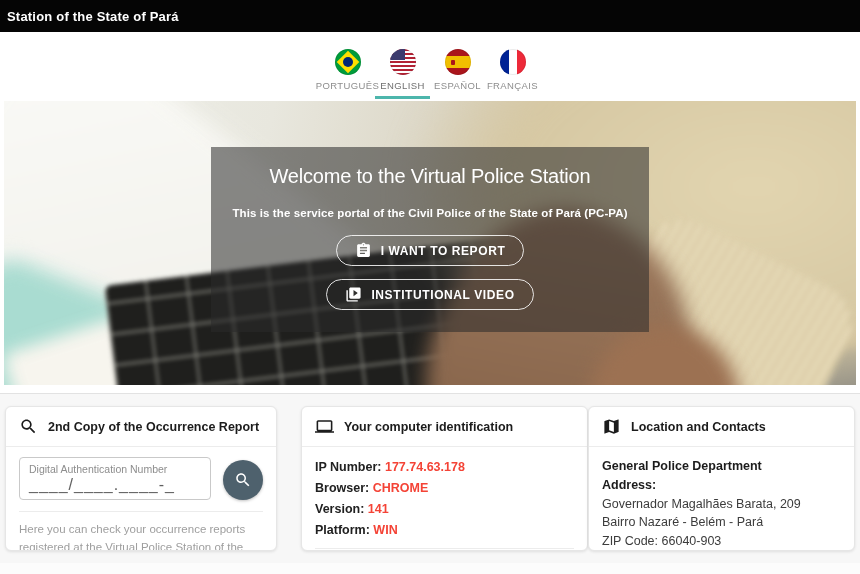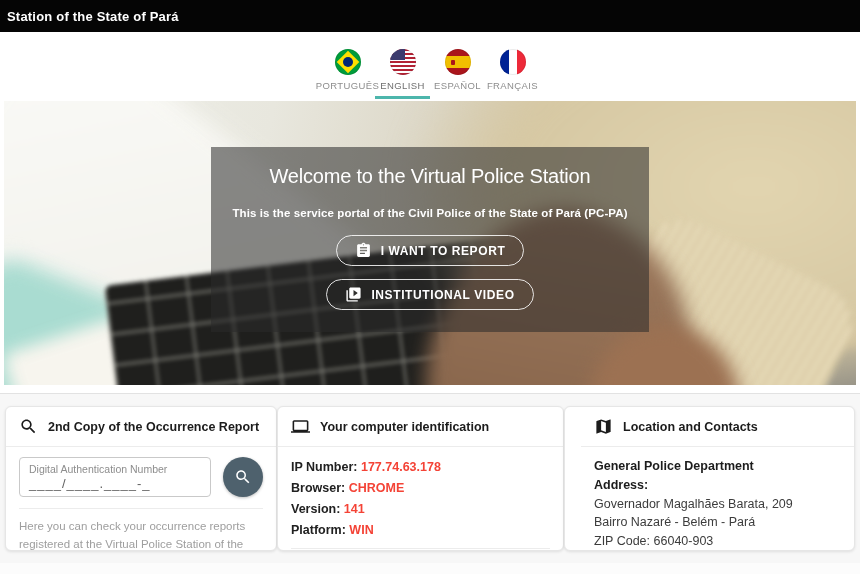--- a/index.html
+++ b/index.html
@@ -76,33 +76,33 @@
   .hero-btn:first-of-type { margin-top:16px; }
   .hero-btn svg { width:17px; height:17px; fill:#fff; }
 
   
   .spacer { height:8px; background:#fff; }
   .bottom { background:#f7f7f7; border-top:1px solid #e2e2e2; padding:12px 5px 12px; }
   .cards { display:flex; }
   .card { background:#fff; border:1px solid #e6e6e6; border-radius:6px;
     box-shadow:0 1px 3px rgba(0,0,0,.10); height:145px; overflow:hidden; }
   .card-1 { flex:0 0 272px; }
-  .card-2 { flex:0 0 287px; }
-  .card-3 { flex:1;padding-left:16px; }
+  .card-2 { flex:0 0 287px;margin-left:24px; }
+  .card-3 { flex:1; }
   .card-header { display:flex; align-items:center; gap:10px; padding:10px 13px;
     border-bottom:1px solid #ececec; }
   .card-header svg { width:19px; height:19px; fill:#1c1c1c; flex:0 0 auto; }
   .card-title { font-size:12.5px; font-weight:bold; color:#1c1c1c; }
   .card-body { padding:10px 13px; }
 
   .auth-row { display:flex; align-items:flex-end; }
   .auth-input { flex:1; border:1px solid #c9c9c9; border-radius:4px; padding:5px 9px;
     cursor:text; background:#fff; }
   .auth-label { display:block; font-size:10.5px; color:#8d8d8d; }
-  .auth-mask { display:block; font-size:13px; color:#5f5f5f; letter-spacing:1px; margin-top:1px; }
+  .auth-mask { display:block; font-size:16px; color:#5f5f5f; letter-spacing:1px; margin-top:1px; }
   .search-btn { width:40px; height:40px; border-radius:50%; background:#4e616d; border:none;
     margin-left:12px; display:flex; align-items:center; justify-content:center; cursor:pointer;
     box-shadow:0 1px 3px rgba(0,0,0,.25); flex:0 0 auto; }
   .search-btn svg { width:18px; height:18px; fill:#fff; }
   .card-desc { border-top:1px solid #ececec; margin-top:11px; padding-top:9px;
     font-size:11.5px; color:#9e9e9e; line-height:1.55; }
 
   .sys-line { font-size:12.5px; color:#212121; line-height:1.68; }
   .sys-line b { font-weight:bold; }
   .red { color:#f44336; font-weight:bold; }

